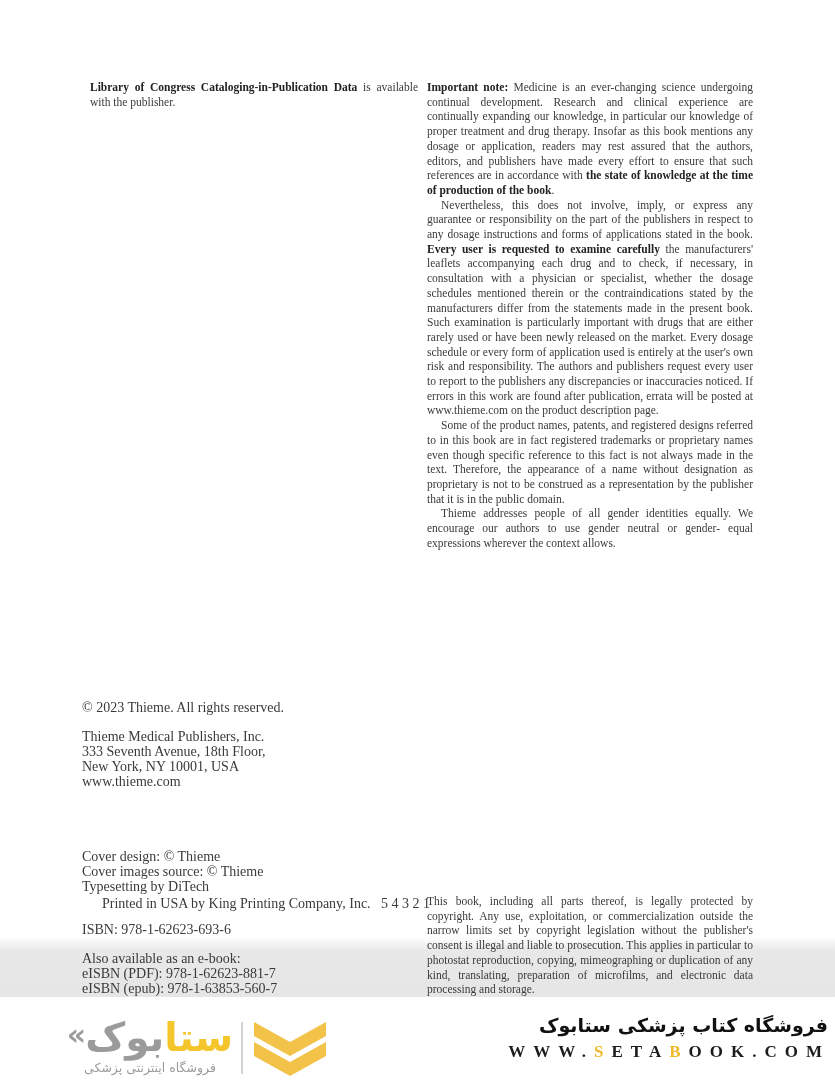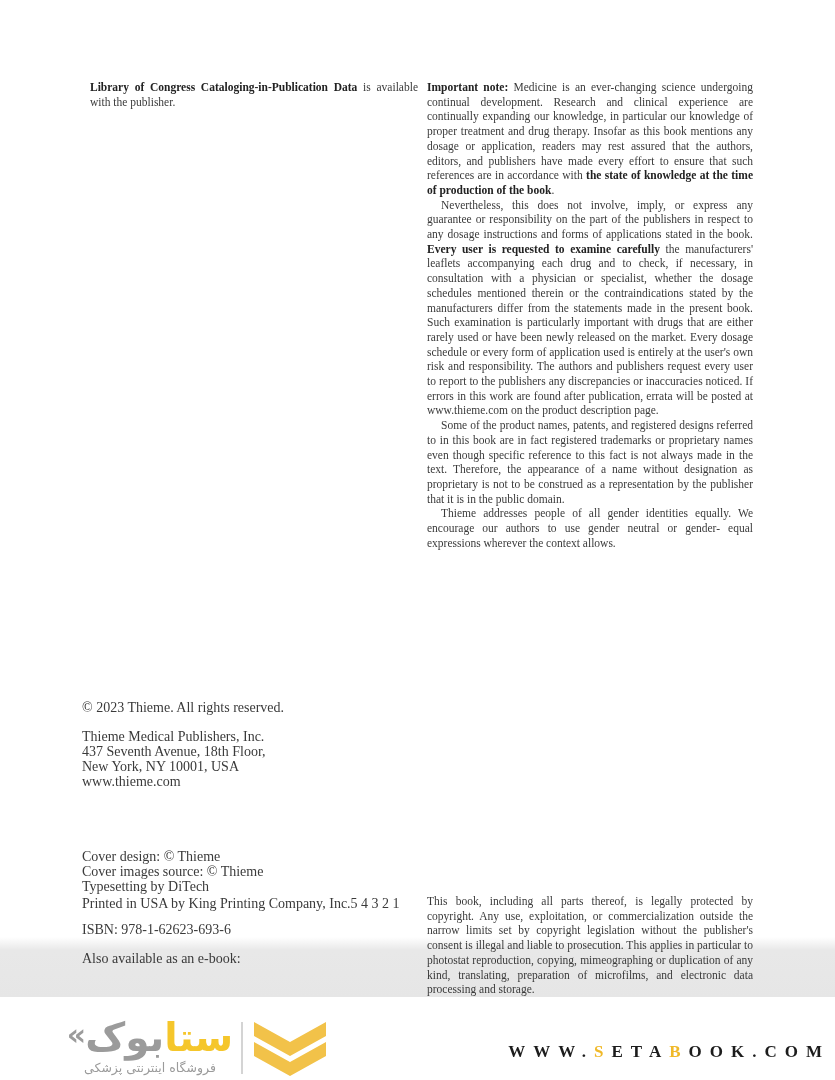--- a/index.html
+++ b/index.html
@@ -20,21 +20,21 @@
     position:absolute;left:0;top:937px;width:835px;height:60px;
     background:linear-gradient(180deg, rgba(232,232,232,0) 0%, #e8e8e8 22%, #e6e6e6 100%);
   }
   .col{position:absolute;font-size:11.5px;line-height:14.7px;text-align:justify;}
   .col-left{left:90px;width:328px;}
   .col-right{left:427px;top:80px;width:326px;}
   .col p{margin:0;}
   .col p.ind{text-indent:14px;}
   b{color:#222;font-weight:bold;}
   .blk{position:absolute;left:82px;width:328px;font-size:14px;line-height:15px;text-align:left;}
-  .printed-row{display:flex;justify-content:flex-start;}
+  .printed-row{display:flex;justify-content:space-between;margin-left:20px;}
   .legal{top:894px;}
   
   .footer{position:absolute;left:0;top:1014px;width:835px;height:66px;background:#fff;
           font-family:"DejaVu Sans", sans-serif;}
   .logo-group{position:absolute;left:62px;top:4px;width:176px;cursor:pointer;}
   .logo-row{display:flex;align-items:flex-start;justify-content:center;line-height:1;}
   .logo-guillemet{color:#9b9b9b;font-size:30px;font-weight:bold;margin-right:2px;margin-top:2px;letter-spacing:-3px;}
   .logo-word{font-size:39px;font-weight:bold;line-height:1;}
   .lw-accent{color:#f5c62b;}
   .lw-muted{color:#9b9b9b;}
@@ -61,40 +61,42 @@
     <p><b>Important note:</b><span> Medicine is an ever-changing science undergoing continual development. Research and clinical experience are continually expanding our knowledge, in particular our knowledge of proper treatment and drug therapy. Insofar as this book mentions any dosage or application, readers may rest assured that the authors, editors, and publishers have made every effort to ensure that such references are in accordance with </span><b>the state of knowledge at the time of production of the book</b><span>.</span></p>
     <p class="ind"><span>Nevertheless, this does not involve, imply, or express any guarantee or responsibility on the part of the publishers in respect to any dosage instructions and forms of applications stated in the book. </span><b>Every user is requested to examine carefully</b><span> the manufacturers' leaflets accompanying each drug and to check, if necessary, in consultation with a physician or specialist, whether the dosage schedules mentioned therein or the contraindications stated by the manufacturers differ from the statements made in the present book. Such examination is particularly important with drugs that are either rarely used or have been newly released on the market. Every dosage schedule or every form of application used is entirely at the user's own risk and responsibility. The authors and publishers request every user to report to the publishers any discrepancies or inaccuracies noticed. If errors in this work are found after publication, errata will be posted at www.thieme.com on the product description page.</span></p>
     <p class="ind">Some of the product names, patents, and registered designs referred to in this book are in fact registered trademarks or proprietary names even though specific reference to this fact is not always made in the text. Therefore, the appearance of a name without designation as proprietary is not to be construed as a representation by the publisher that it is in the public domain.</p>
     <p class="ind">Thieme addresses people of all gender identities equally. We encourage our authors to use gender neutral or gender- equal expressions wherever the context allows.</p>
   </div>
 
   <div class="blk" style="top:700px;">© 2023 Thieme. All rights reserved.</div>
 
   <div class="blk" style="top:729px;">
     <div>Thieme Medical Publishers, Inc.</div>
-    <div>437 Seventh Avenue, 18th Floor,</div>
+    <div>333 Seventh Avenue, 18th Floor,</div>
     <div>New York, NY 10001, USA</div>
     <div>www.thieme.com</div>
   </div>
 
   <div class="blk" style="top:842px;margin-top:7px;">
     <div>Cover design: © Thieme</div>
     <div>Cover images source: © Thieme</div>
     <div>Typesetting by DiTech</div>
   </div>
 
   <div class="blk printed-row" style="top:896px;">
     <span>Printed in USA by King Printing Company, Inc.</span>
     <span>5 4 3 2 1</span>
   </div>
 
   <div class="blk" style="top:922px;">ISBN: 978-1-62623-693-6</div>
 
   <div class="blk" style="top:951px;">
     <div>Also available as an e-book:</div>
+    <div>eISBN (PDF): 978-1-62623-881-7</div>
+    <div>eISBN (epub): 978-1-63853-560-7</div>
   </div>
 
   <div class="col legal" style="left:427px;width:326px;">This book, including all parts thereof, is legally protected by copyright. Any use, exploitation, or commercialization outside the narrow limits set by copyright legislation without the publisher's consent is illegal and liable to prosecution. This applies in particular to photostat reproduction, copying, mimeographing or duplication of any kind, translating, preparation of microfilms, and electronic data processing and storage.</div>
 
 </div>
 
 <div class="footer">
 
   <div class="logo-group">
     <div class="logo-row">
@@ -104,16 +106,17 @@
     <div class="logo-caption" dir="rtl">فروشگاه اینترنتی پزشکی</div>
   </div>
 
   <div class="logo-divider"></div>
 
   <svg class="emblem" width="76" height="58" viewBox="0 0 76 58">
     <polygon points="2,4 38,24 74,4 74,18 38,38 2,18" fill="#f2c249"></polygon>
     <polygon points="2,24 38,44 74,24 74,38 38,58 2,38" fill="#f2c249"></polygon>
   </svg>
 
+  <div class="store-name" dir="rtl">فروشگاه کتاب پزشکی ستابوک</div>
 
   <div class="site-url"><span>WWW.</span><span class="hl">S</span><span>ETA</span><span class="hl">B</span><span>OOK.COM</span></div>
 
 </div>
 
 </body></html>

